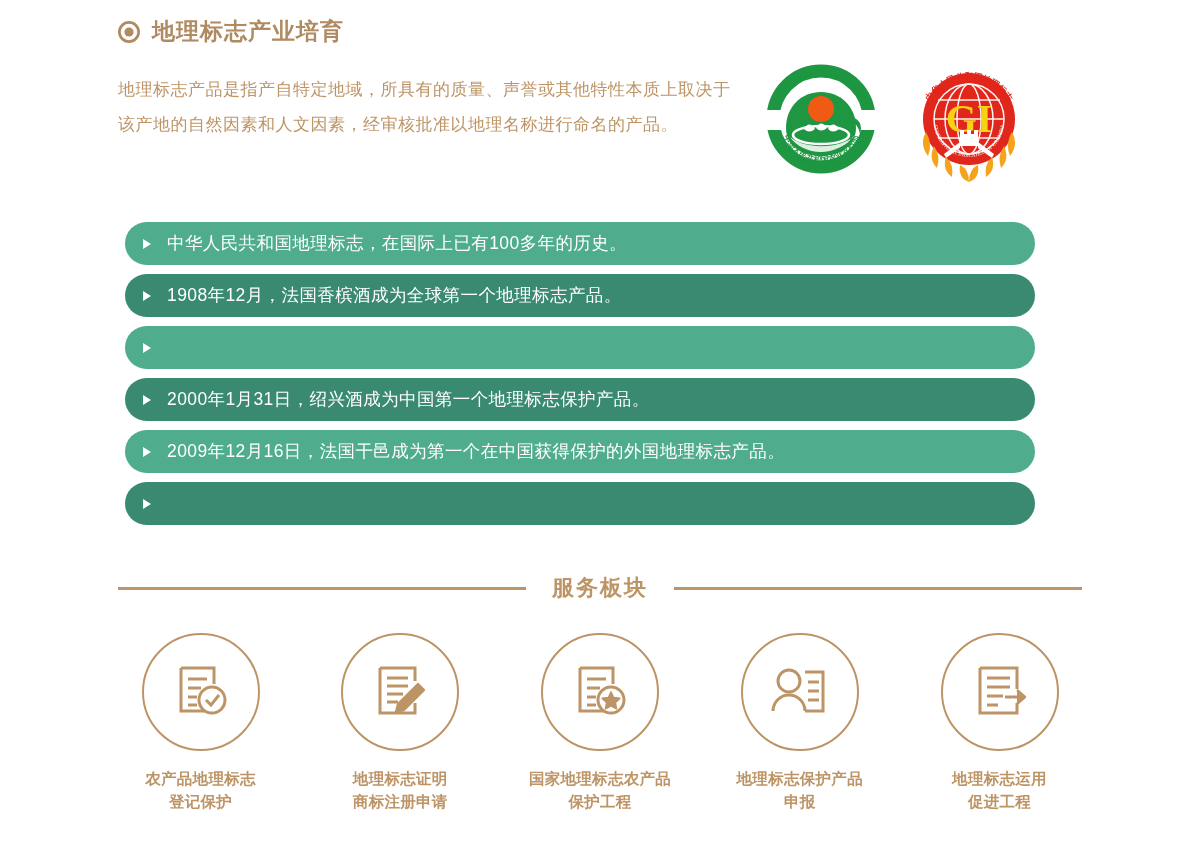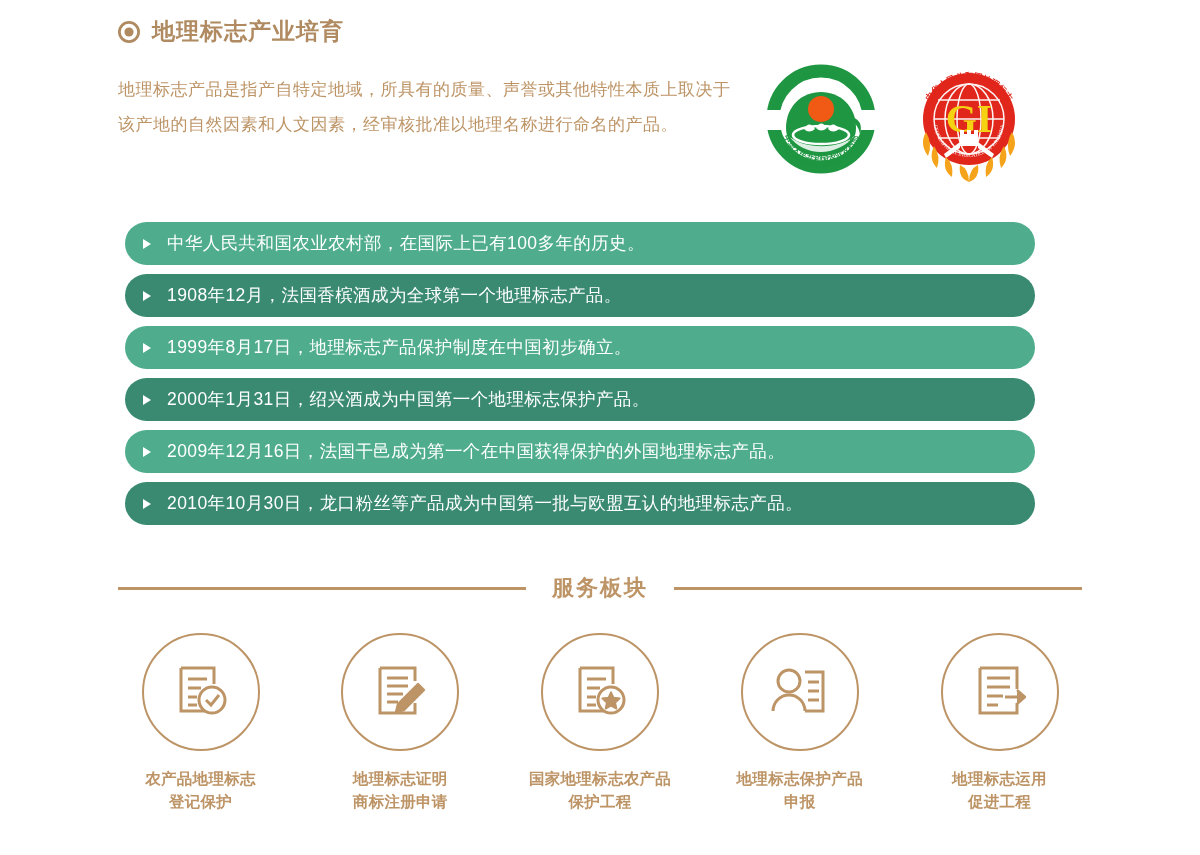--- a/index.html
+++ b/index.html
@@ -178,46 +178,44 @@
         </svg>
       </span>
 
     </div>
   </div>
 
   <div class="bars">
 
     <div class="bar light">
       <span class="bar-arrow"></span>
-      <span class="bar-text">中华人民共和国农业农村部，在国际上已有100多年的历史。</span>
+      <span class="bar-text">中华人民共和国地理标志，在国际上已有100多年的历史。</span>
     </div>
 
     <div class="bar dark">
       <span class="bar-arrow"></span>
       <span class="bar-text">1908年12月，法国香槟酒成为全球第一个地理标志产品。</span>
     </div>
 
     <div class="bar light">
       <span class="bar-arrow"></span>
-      <span class="bar-text">1999年8月17日，地理标志产品保护制度在中国初步确立。</span>
     </div>
 
     <div class="bar dark">
       <span class="bar-arrow"></span>
       <span class="bar-text">2000年1月31日，绍兴酒成为中国第一个地理标志保护产品。</span>
     </div>
 
     <div class="bar light">
       <span class="bar-arrow"></span>
       <span class="bar-text">2009年12月16日，法国干邑成为第一个在中国获得保护的外国地理标志产品。</span>
     </div>
 
     <div class="bar dark">
       <span class="bar-arrow"></span>
-      <span class="bar-text">2010年10月30日，龙口粉丝等产品成为中国第一批与欧盟互认的地理标志产品。</span>
     </div>
 
   </div>
 
   <div class="section-head">
     <span class="sh-line"></span>
     <span class="sh-text">服务板块</span>
     <span class="sh-line"></span>
   </div>
 

